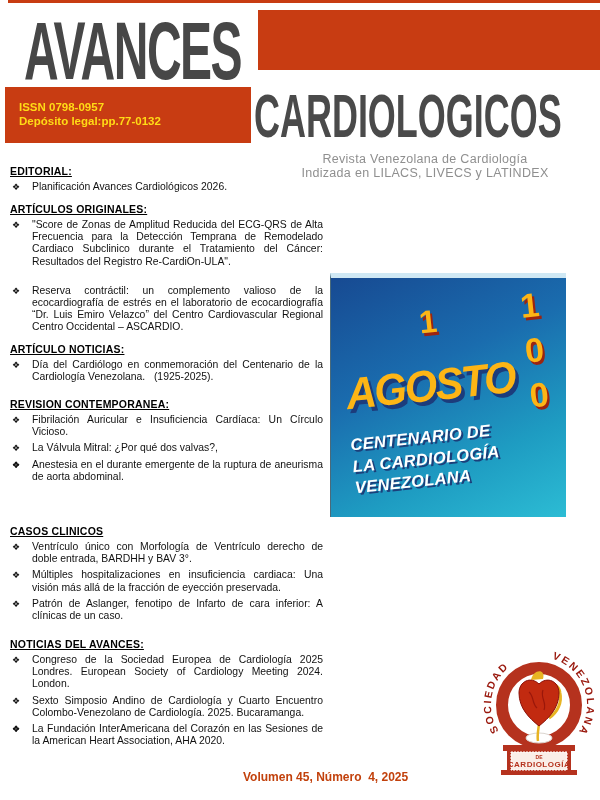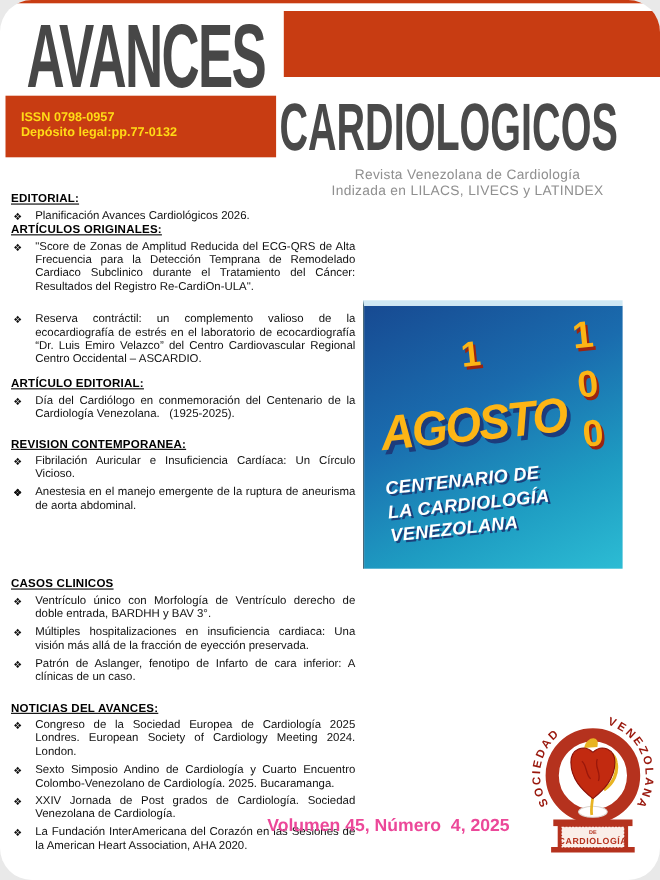--- a/index.html
+++ b/index.html
@@ -1,17 +1,17 @@
 <!DOCTYPE html>
 <html><head>
 <meta charset="utf-8">
 <style>
   html,body{margin:0;padding:0;background:#e9e9e9;}
   .page{position:relative;width:600px;height:800px;background:#ffffff;overflow:hidden;
-        font-family:"Liberation Sans",sans-serif;margin:0 auto;border-radius:29px;}
+        font-family:"Liberation Sans",sans-serif;margin:0 auto;}
 
   
   .top-strip{position:absolute;left:8px;top:0;right:0;height:3px;background:#c83c12;}
   .avances{position:absolute;left:24px;top:10px;font-size:64px;font-weight:bold;
            color:#474747;letter-spacing:-2px;line-height:1;white-space:nowrap;
            transform:scale(0.75,1.28);transform-origin:left top;}
   .red-rect{position:absolute;left:258px;top:10px;width:342px;height:60px;background:#c83c12;}
   .issn-block{position:absolute;left:5px;top:87px;width:246px;height:56px;background:#c83c12;
               color:#ffdb16;font-weight:bold;font-size:11.5px;line-height:14px;
               padding:13px 0 0 14px;box-sizing:border-box;}
@@ -42,88 +42,88 @@
   .p-stack{position:absolute;left:190px;top:14px;width:36px;text-align:center;font-size:34px;
            font-weight:bold;color:#fdb515;line-height:45px;text-shadow:2px 3px 0 #9c2410;}
   .p-cap{position:absolute;left:15px;top:146px;font-size:16.5px;font-weight:bold;font-style:italic;
          color:#ffffff;line-height:21.5px;letter-spacing:0.3px;white-space:nowrap;
          text-shadow:2px 2px 0 #1b3f7a;}
 
   
   .soc-logo{position:absolute;left:479px;top:648px;width:120px;height:136px;}
 
   
-  .volume{position:absolute;left:243px;top:742px;font-size:16px;font-weight:bold;color:#ec4899;}
+  .volume{position:absolute;left:243px;top:770px;font-size:12px;font-weight:bold;color:#c2410c;}
 </style>
 </head>
 <body>
 
 <div class="page">
 
   <div class="top-strip"></div>
 
   <div class="avances">AVANCES</div>
   <div class="red-rect"></div>
   <div class="issn-block">
     <div>ISSN 0798-0957</div>
     <div>Depósito legal:pp.77-0132</div>
   </div>
   <div class="cardio">CARDIOLOGICOS</div>
   <div class="subtitle">
     <div>Revista Venezolana de Cardiología</div>
     <div>Indizada en LILACS, LIVECS y LATINDEX</div>
   </div>
 
-  <section class="sec" style="top:175px">
+  <section class="sec" style="top:165px">
     <h2>EDITORIAL:</h2>
     <ul>
       <li><span class="blt">❖</span><span>Planificación Avances Cardiológicos 2026.</span></li>
     </ul>
   </section>
 
   <section class="sec sec-orig" style="top:203px">
     <h2>ARTÍCULOS ORIGINALES:</h2>
     <ul>
       <li><span class="blt">❖</span><span>"Score de Zonas de Amplitud Reducida del ECG-QRS de Alta Frecuencia para la Detección Temprana de Remodelado Cardiaco Subclinico durante el Tratamiento del Cáncer: Resultados del Registro Re-CardiOn-ULA".</span></li>
       <li><span class="blt">❖</span><span>Reserva contráctil: un complemento valioso de la ecocardiografía de estrés en el laboratorio de ecocardiografía “Dr. Luis Emiro Velazco” del Centro Cardiovascular Regional Centro Occidental – ASCARDIO.</span></li>
     </ul>
   </section>
 
   <section class="sec" style="top:343px">
-    <h2>ARTÍCULO EDITORIAL:</h2>
+    <h2>ARTÍCULO NOTICIAS:</h2>
     <ul>
       <li><span class="blt">❖</span><span>Día del Cardiólogo en conmemoración del Centenario de la Cardiología Venezolana. &nbsp;&nbsp;(1925-2025).</span></li>
     </ul>
   </section>
 
   <section class="sec" style="top:398px">
     <h2>REVISION CONTEMPORANEA:</h2>
     <ul>
       <li><span class="blt">❖</span><span>Fibrilación Auricular e Insuficiencia Cardíaca: Un Círculo Vicioso.</span></li>
+      <li><span class="blt">❖</span><span>La Válvula Mitral: ¿Por qué dos valvas?,</span></li>
       <li><span class="blt">❖</span></li>
-      <li><span class="blt">❖</span></li>
-      <li><span class="blt">❖</span><span>Anestesia en el manejo emergente de la ruptura de aneurisma de aorta abdominal.</span></li>
+      <li><span class="blt">❖</span><span>Anestesia en el durante emergente de la ruptura de aneurisma de aorta abdominal.</span></li>
     </ul>
   </section>
 
   <section class="sec" style="top:525px">
     <h2>CASOS CLINICOS</h2>
     <ul>
       <li><span class="blt">❖</span><span>Ventrículo único con Morfología de Ventrículo derecho de doble entrada, BARDHH y BAV 3°.</span></li>
       <li><span class="blt">❖</span><span>Múltiples hospitalizaciones en insuficiencia cardiaca: Una visión más allá de la fracción de eyección preservada.</span></li>
       <li><span class="blt">❖</span><span>Patrón de Aslanger, fenotipo de Infarto de cara inferior: A clínicas de un caso.</span></li>
     </ul>
   </section>
 
   <section class="sec" style="top:638px">
     <h2>NOTICIAS DEL AVANCES:</h2>
     <ul>
       <li><span class="blt">❖</span><span>Congreso de la Sociedad Europea de Cardiología 2025 Londres. European Society of Cardiology Meeting 2024. London.</span></li>
       <li><span class="blt">❖</span><span>Sexto Simposio Andino de Cardiología y Cuarto Encuentro Colombo-Venezolano de Cardiología. 2025. Bucaramanga.</span></li>
-      <li><span class="blt">❖</span><span>XXIV Jornada de Post grados de Cardiología. Sociedad Venezolana de Cardiología.</span></li>
+      <li><span class="blt">❖</span></li>
       <li><span class="blt">❖</span><span>La Fundación InterAmericana del Corazón en las Sesiones de la American Heart Association, AHA 2020.</span></li>
     </ul>
   </section>
 
   <div class="poster">
     <div class="p-rot">
       <div class="p-one">1</div>
       <div class="p-word">AGOSTO</div>
       <div class="p-stack">
         <div>1</div>

